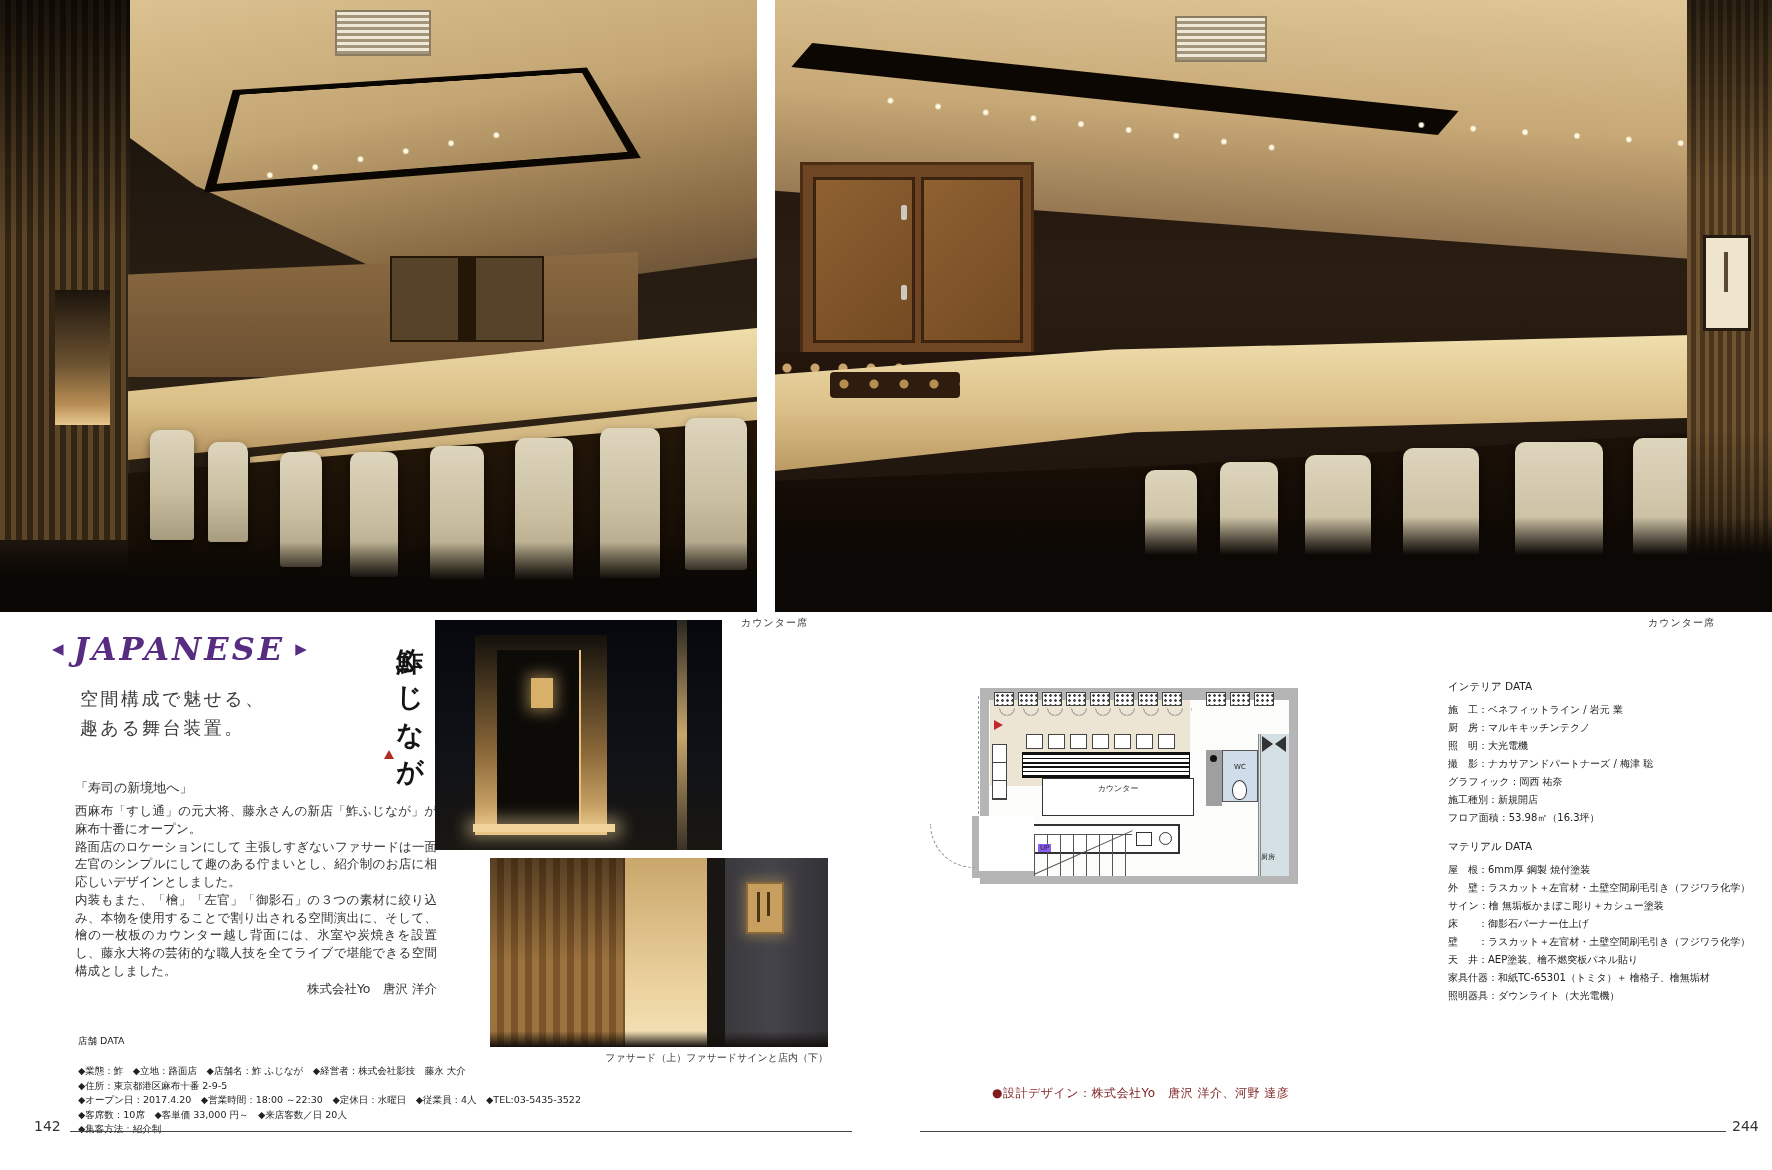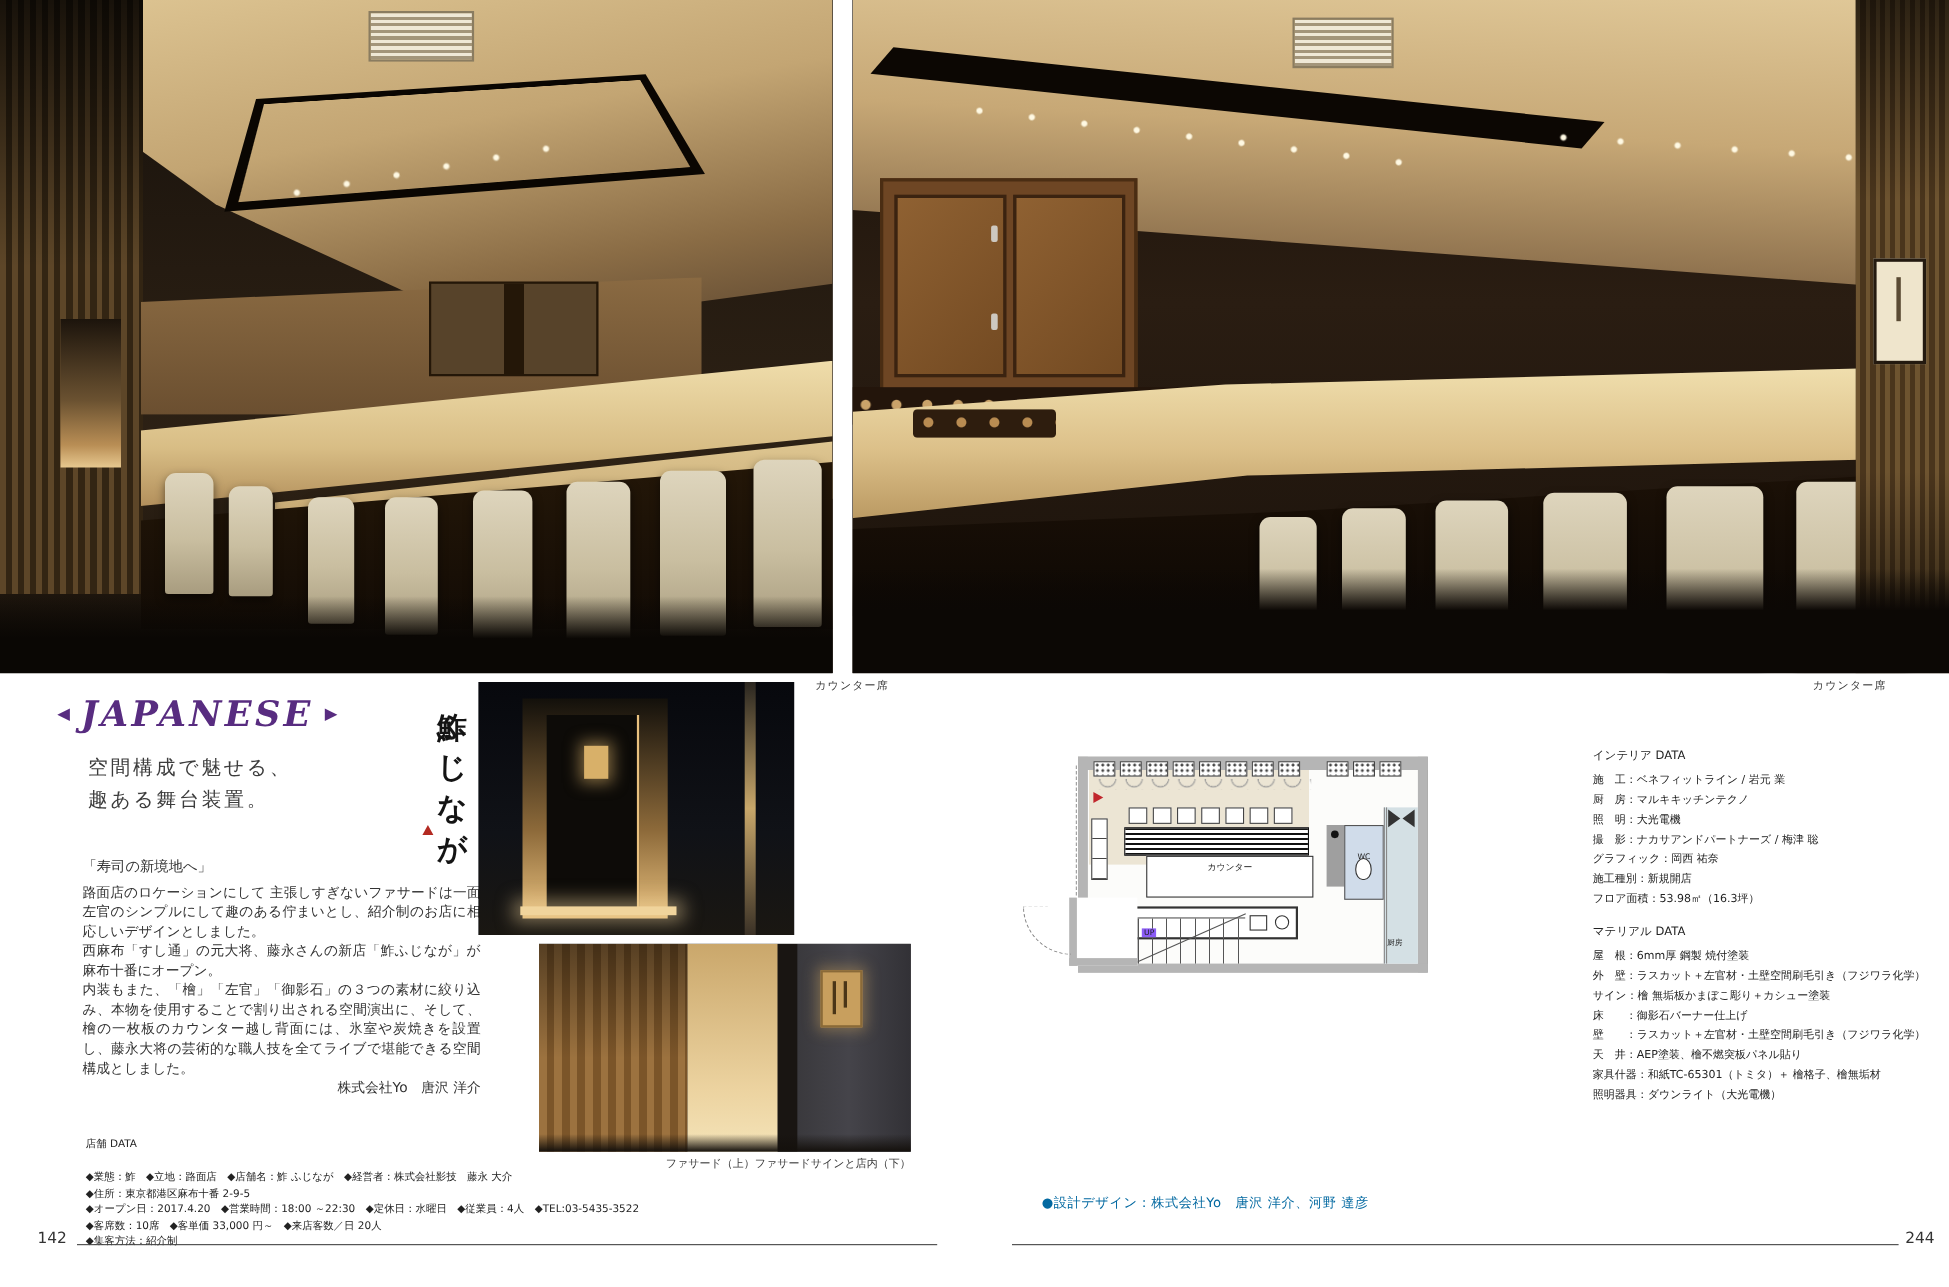--- a/index.html
+++ b/index.html
@@ -111,21 +111,21 @@
   .body-text p{margin:0;}
   .author-credit{text-align:right;margin-top:5px;}
   .shop-data{position:absolute;left:78px;top:1034px;width:660px;font-size:9.5px;line-height:1.52;color:#222;}
   .shop-data .t{margin-bottom:16px;}
   .rule{position:absolute;height:1px;background:#444;}
   .pagenum{position:absolute;font-size:14px;color:#333;}
 
   .data-col{position:absolute;width:312px;font-size:10px;color:#222;}
   .data-col .t{font-size:10.5px;margin-bottom:9px;}
   .data-col .ln{margin-bottom:4.5px;padding-left:40px;text-indent:-40px;line-height:1.35;}
-  .design-credit{position:absolute;left:947px;top:1085px;font-size:12px;color:#0369a1;letter-spacing:.5px;}
+  .design-credit{position:absolute;left:992px;top:1085px;font-size:12px;color:#7f1d1d;letter-spacing:.5px;}
 
   
   .plan{position:absolute;left:930px;top:684px;width:372px;height:204px;}
   .plan *{position:absolute;box-sizing:border-box;}
   .pl-main{left:50px;top:4px;width:318px;height:196px;background:#fcfcfa;border:1px solid #777;}
   .pl-wall{background:#b5b5b5;}
   .pl-dining{left:60px;top:16px;width:200px;height:86px;background:#ece5d4;}
   .pl-chairrow{display:flex;gap:4px;}
   .pl-chair{position:static;width:20px;height:14px;background:#fff;border:1px solid #444;flex:none;
     background-image:radial-gradient(circle 1px,#444 1px,transparent 1.6px);background-size:5px 5px;}
@@ -136,22 +136,22 @@
   .pl-stool{position:static;width:17px;height:15px;background:#fff;border:1px solid #444;flex:none;}
   .pl-hatch{left:92px;top:68px;width:168px;height:26px;border:1px solid #111;
     background:#fff repeating-linear-gradient(180deg,#111 0 1.5px,transparent 1.5px 4.5px);}
   .pl-counter{left:112px;top:94px;width:152px;height:38px;background:#fff;border:1px solid #333;
     font-size:8px;text-align:center;padding-top:4px;color:#222;}
   .pl-kstrip{left:98px;top:140px;width:152px;height:30px;background:#fff;border:2px solid #333;}
   .pl-equip-sq{right:26px;top:6px;width:16px;height:14px;border:1px solid #333;}
   .pl-equip-ci{right:6px;top:6px;width:13px;height:13px;border:1px solid #333;border-radius:50%;}
   .pl-wcante{left:276px;top:66px;width:16px;height:56px;background:#9f9f9f;}
   .pl-wcdot{left:4px;top:5px;width:7px;height:7px;background:#111;border-radius:50%;}
-  .pl-wc{left:292px;top:66px;width:36px;height:68px;background:#d0dcea;border:1px solid #555;
-    font-size:7px;text-align:center;padding-top:24px;color:#222;}
+  .pl-wc{left:292px;top:66px;width:36px;height:52px;background:#d0dcea;border:1px solid #555;
+    font-size:7px;text-align:center;padding-top:12px;color:#222;}
   .pl-toilet{left:10px;top:24px;width:15px;height:20px;background:#fff;border:1px solid #333;
     border-radius:50% 50% 45% 45%;}
   .pl-kitchen{left:328px;top:50px;width:31px;height:142px;background:#d4e0e4;border-left:3px double #888;}
   .pl-klabel{left:331px;top:168px;font-size:7px;color:#222;}
   .pl-bt-l{left:332px;top:52px;width:0;height:0;border-top:8px solid transparent;border-bottom:8px solid transparent;border-left:11px solid #333;}
   .pl-bt-r{left:345px;top:52px;width:0;height:0;border-top:8px solid transparent;border-bottom:8px solid transparent;border-right:11px solid #333;}
   .pl-stairs{left:104px;top:150px;width:98px;height:42px;border-top:1px solid #555;
     background:repeating-linear-gradient(90deg,#555 0 1px,transparent 1px 13px);}
   .pl-up{left:108px;top:160px;font-size:7px;background:#8b5cf6;padding:0 2px;color:#222;}
   .pl-diag{left:104px;top:190px;width:108px;height:0;border-top:1px solid #555;
@@ -238,22 +238,22 @@
     <div>空間構成で魅せる、</div>
     <div>趣ある舞台装置。</div>
   </div>
 
   <div class="logo-vert">鮓ふじなが</div>
   <div class="logo-seal"></div>
 
   <div class="lead">「寿司の新境地へ」</div>
 
   <div class="body-text">
+    <p>西麻布「すし通」の元大将、藤永さんの新店「鮓ふじなが」が麻布十番にオープン。</p>
     <p>路面店のロケーションにして 主張しすぎないファサードは一面左官のシンプルにして趣のある佇まいとし、紹介制のお店に相応しいデザインとしました。</p>
-    <p>西麻布「すし通」の元大将、藤永さんの新店「鮓ふじなが」が麻布十番にオープン。</p>
     <p>内装もまた、「檜」「左官」「御影石」の３つの素材に絞り込み、本物を使用することで割り出される空間演出に、そして、檜の一枚板のカウンター越し背面には、氷室や炭焼きを設置し、藤永大将の芸術的な職人技を全てライブで堪能できる空間構成としました。</p>
     <p class="author-credit">株式会社Yo　唐沢 洋介</p>
   </div>
 
   <div class="shop-data">
     <div class="t">店舗 DATA</div>
     <div>◆業態：鮓　◆立地：路面店　◆店舗名：鮓 ふじなが　◆経営者：株式会社影技　藤永 大介</div>
     <div>◆住所：東京都港区麻布十番 2-9-5</div>
     <div>◆オープン日：2017.4.20　◆営業時間：18:00 ～22:30　◆定休日：水曜日　◆従業員：4人　◆TEL:03-5435-3522</div>
     <div>◆客席数：10席　◆客単価 33,000 円～　◆来店客数／日 20人</div>

